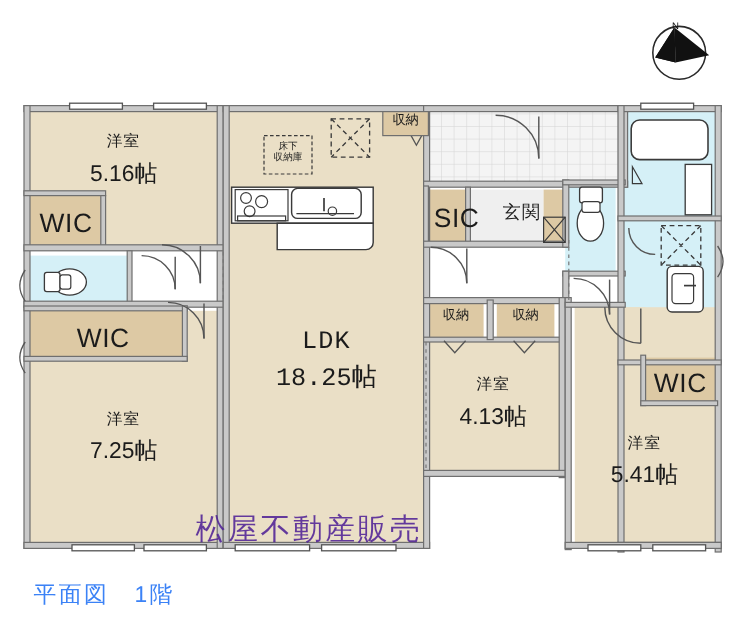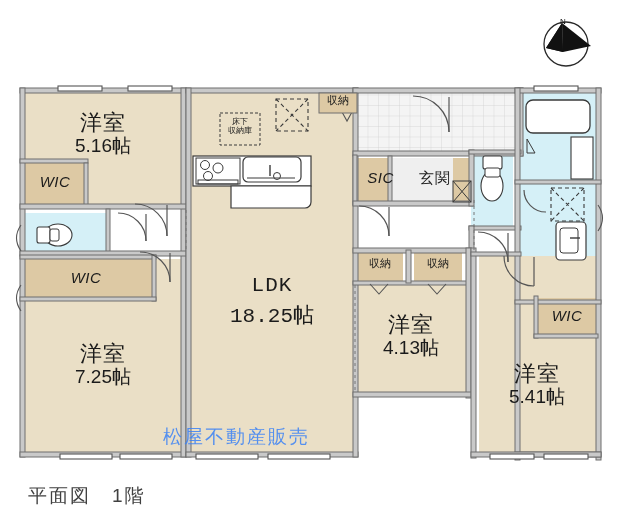--- a/index.html
+++ b/index.html
@@ -3,30 +3,30 @@
 <meta charset="utf-8">
 <style>
   html,body{margin:0;padding:0;background:#ffffff;}
   body{
     font-family:"Liberation Sans","DejaVu Sans",sans-serif;
     width:620px;height:531px;position:relative;overflow:hidden;
     -webkit-font-smoothing:antialiased;
   }
   #plan{position:absolute;left:0;top:0;width:620px;height:531px;}
   .lbl{position:absolute;color:#1b1b1b;white-space:pre;line-height:1.05;text-align:center;}
-  .room-name{font-size:22px;letter-spacing:1px;}
+  .room-name{font-size:13px;letter-spacing:1px;}
   .room-area{font-size:19px;letter-spacing:0px;}
-  .tag-en{font-size:15px;letter-spacing:.5px;font-style:italic;}
+  .tag-en{font-size:22px;letter-spacing:.5px;}
   .tag-jp{font-size:15px;letter-spacing:1px;}
   .tag-sm{font-size:11px;letter-spacing:0px;}
   .tag-xs{font-size:8px;letter-spacing:0px;line-height:1.15;}
   .ldk-name{font-size:21px;letter-spacing:1px;font-weight:400;font-family:Liberation Mono, monospace;}
   .ldk-area{font-size:21px;}
-  .caption{position:absolute;left:28px;top:483px;font-size:19px;color:#404040;letter-spacing:2px;}
-  .wm{position:absolute;left:163px;top:424px;font-size:19px;color:#3b82f6;letter-spacing:2px;
+  .caption{position:absolute;left:28px;top:483px;font-size:19px;color:#3b82f6;letter-spacing:2px;}
+  .wm{position:absolute;left:163px;top:424px;font-size:25px;color:#4c1d95;letter-spacing:2px;
       opacity:.85;}
   .compass{position:absolute;left:533px;top:10px;width:64px;height:64px;}
 </style>
 </head>
 <body>
 
 <svg id="plan" viewBox="0 0 620 531">
   <defs>
     <pattern id="tilegrid" width="10.5" height="10.5" patternUnits="userSpaceOnUse">
       <rect width="10.5" height="10.5" fill="#f4f4f4"></rect>

